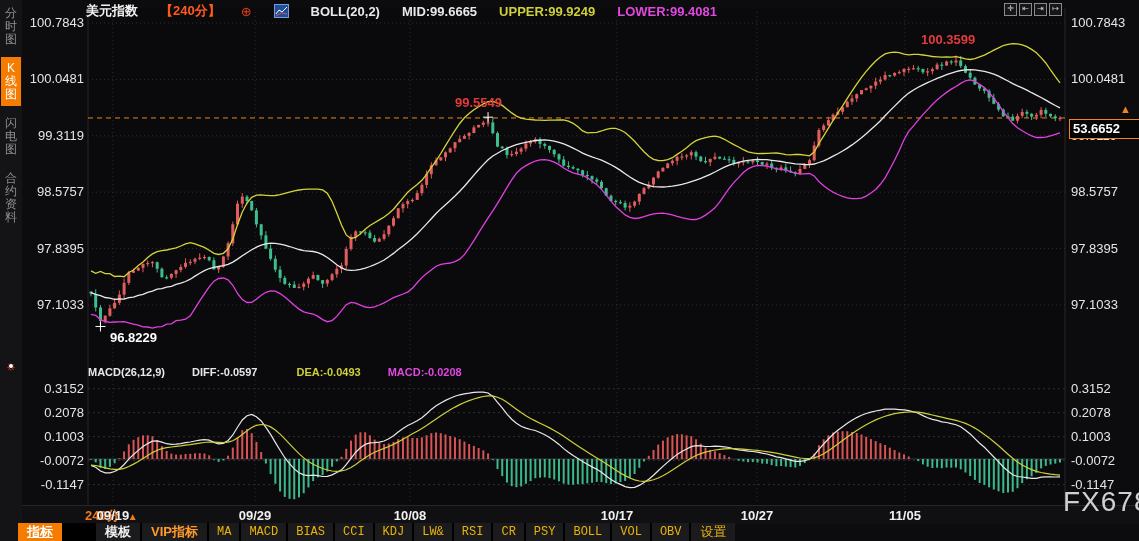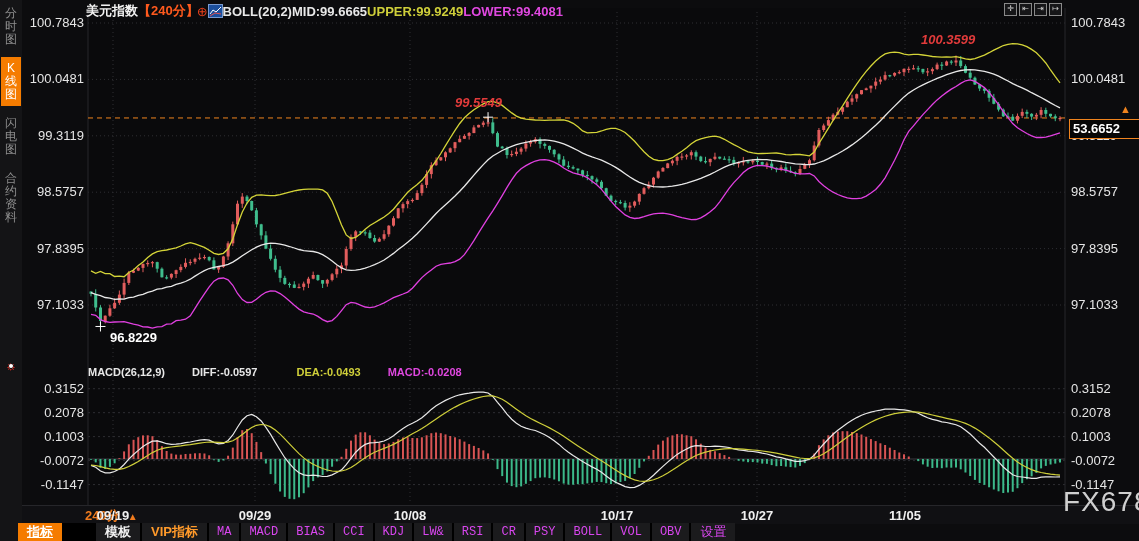--- a/index.html
+++ b/index.html
@@ -1,20 +1,20 @@
 <!DOCTYPE html>
 <html><head>
 <meta charset="utf-8">
 <style>
   html,body{margin:0;padding:0;background:#0c0c0e;}
   body{width:1139px;height:541px;position:relative;overflow:hidden;
        font-family:"Liberation Sans","DejaVu Sans",sans-serif;color:#d8d8d8;}
   #chart-svg{position:absolute;left:0;top:0;z-index:1;}
   
-  .topbar{position:absolute;left:86px;top:3px;height:16px;display:flex;align-items:center;gap:0;
+  .topbar{position:absolute;left:86px;top:3px;height:16px;display:flex;align-items:center;gap:22px;
           font-size:13px;font-weight:700;z-index:10;white-space:nowrap;}
   .t-symbol{color:#f2f2f2;}
   .t-period{color:#ff5a1e;}
   .t-add{color:#e8401c;font-weight:400;font-size:13px;margin-left:-2px;}
   .t-chartico{width:13px;height:12px;background:#1c4f9c;border:1px solid #7a9bd0;display:inline-block;}
   .t-boll,.t-mid{color:#e8e8e8;}
   .t-upper{color:#cfcf3a;}
   .t-lower{color:#e048e0;}
   
   .winbtns{position:absolute;left:1004px;top:3px;display:flex;gap:2px;z-index:10;}
@@ -27,21 +27,21 @@
   .side-item.selected{background:#f57c00;color:#fff;}
   .alarm{position:absolute;left:3px;top:358px;width:16px;height:16px;color:#ff3226;font-size:13px;
          line-height:16px;text-align:center;z-index:11;}
   .alarm::after{content:"";position:absolute;left:6px;top:6px;width:4px;height:4px;border-radius:50%;background:#fff;}
   
   .axlabel{position:absolute;font-size:13px;font-weight:400;color:#e5e5e5;z-index:5;white-space:nowrap;}
   .axlabel.left{width:56px;text-align:right;left:28px;}
   .axlabel.right{left:1071px;text-align:left;}
   
   .anno{position:absolute;font-size:13px;font-weight:700;z-index:6;white-space:nowrap;}
-  .anno-red{color:#e23b3b;font-style:italic;}
+  .anno-red{color:#e23b3b;}
   .anno-green{color:#ffffff;}
   
   .macdbar{position:absolute;left:88px;top:366px;display:flex;gap:27px;font-size:11px;font-weight:700;z-index:6;white-space:nowrap;}
   .m-title,.m-diff{color:#e8e8e8;}
   .m-dea{color:#cfcf3a;margin-left:12px;}
   .m-macd{color:#e048e0;}
   
   .pricebox{position:absolute;left:1069px;top:119px;width:66px;height:18px;background:#060606;
             border:1px solid #f0841e;color:#fff;font-size:13px;font-weight:600;line-height:18px;
             padding-left:3px;z-index:8;}
@@ -49,21 +49,21 @@
   
   .xband{position:absolute;left:0;top:505px;width:1139px;height:18px;background:#101013;
          border-top:1px solid #26262a;z-index:9;}
   .period-sel{position:absolute;left:85px;top:507px;display:flex;align-items:center;gap:8px;
               color:#f07b1e;font-size:13px;font-weight:700;z-index:10;cursor:pointer;}
   .period-arrow{font-size:10px;}
   .datelabel{position:absolute;top:508px;width:64px;margin-left:-32px;text-align:center;color:#f0f0f0;
              font-size:13px;font-weight:700;z-index:10;}
   
   .toolbar{position:absolute;left:18px;top:523px;height:18px;display:flex;gap:2px;background:#000;z-index:12;}
-  .tb{height:18px;line-height:18px;padding:0 9px;background:#1b1b1d;color:#d946ef;font-size:13px;
+  .tb{height:18px;line-height:18px;padding:0 9px;background:#1b1b1d;color:#eab308;font-size:13px;
       cursor:pointer;white-space:nowrap;}
   .tb.selected{background:#f57c00;color:#fff;font-weight:700;text-decoration:underline;}
   .tb.tab{color:#f0f0f0;font-weight:700;margin-left:32px;}
   .tb.vip{color:#ff9a2a;font-weight:700;}
   .tb.mono{font-family:"Liberation Mono","DejaVu Sans Mono",monospace;font-size:12px;padding:0 8px;}
   
   .watermark{position:absolute;left:1063px;top:486px;font-size:28px;font-weight:400;color:#cfcfcf;
              letter-spacing:1px;z-index:20;}
 </style>
 </head>

